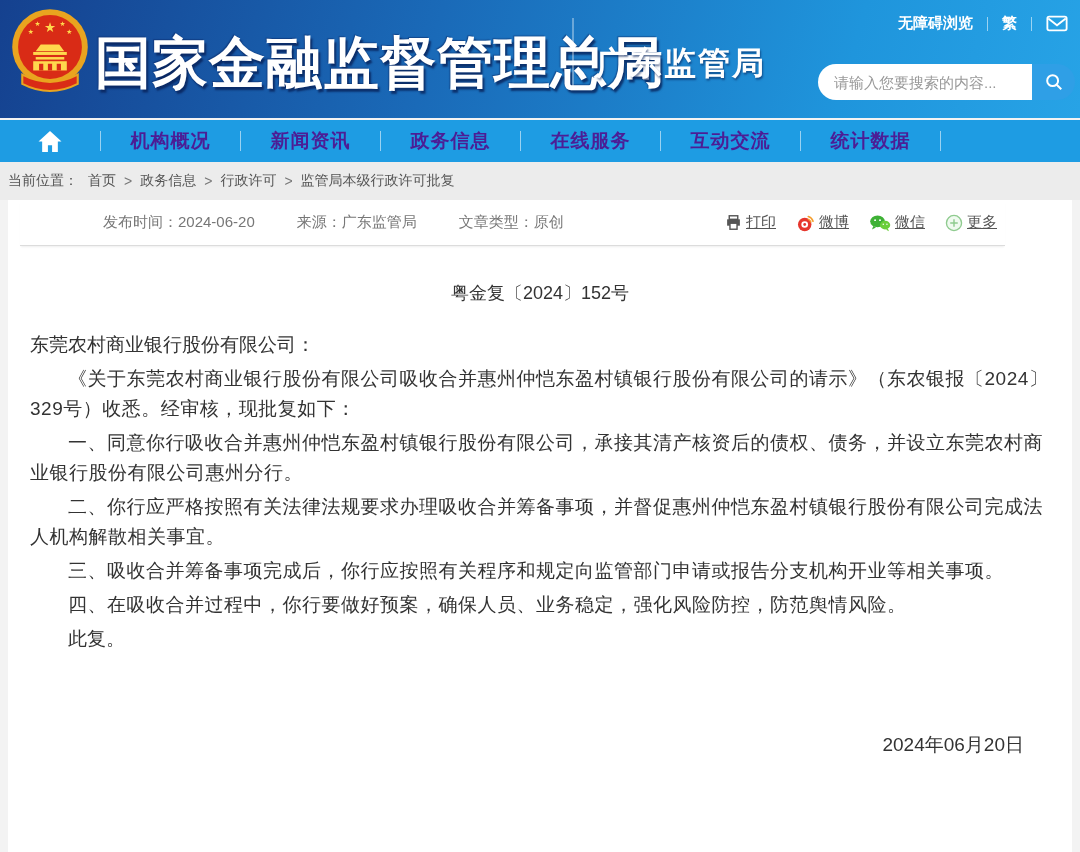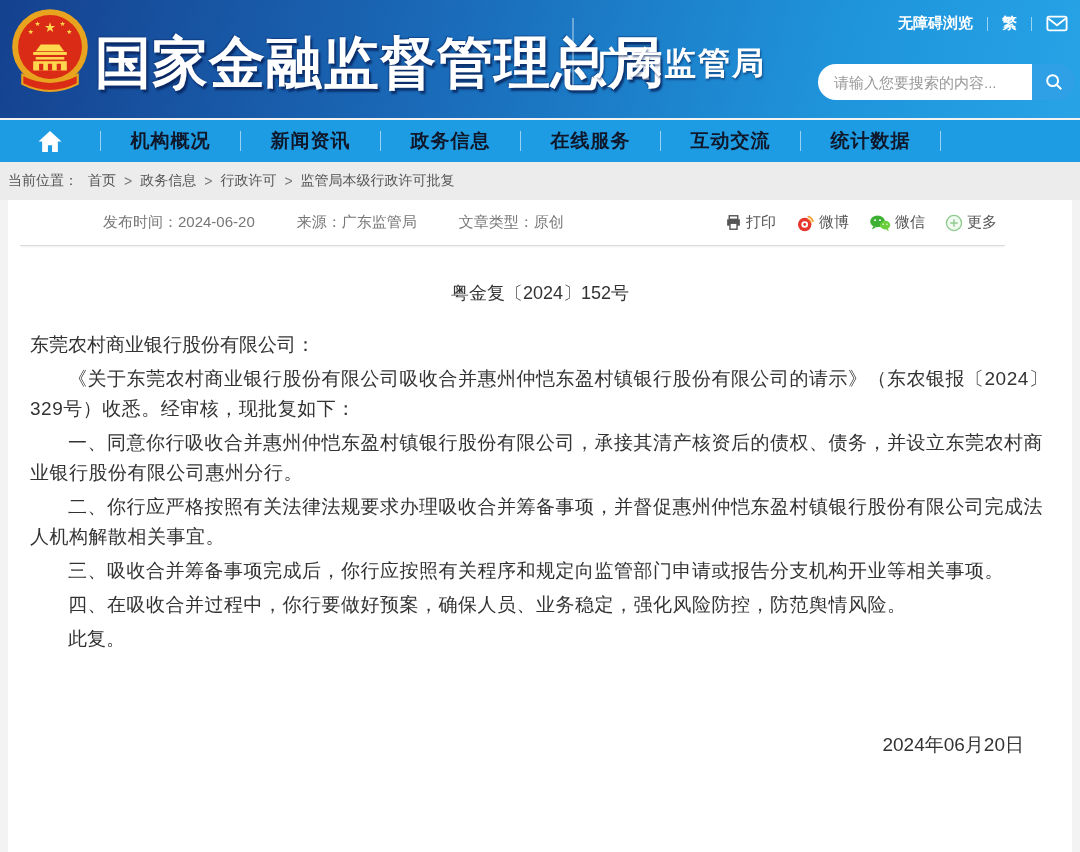--- a/index.html
+++ b/index.html
@@ -27,41 +27,41 @@
     border-radius:18px 0 0 18px; padding:0 16px; font-size:15px; color:#333;
     font-family:"Liberation Sans","DejaVu Sans",sans-serif; }
   .search-input::placeholder { color:#999; }
   .search-btn { width:43px; height:36px; border:none; background:#2f9fe6;
     border-radius:0 18px 18px 0; display:flex; align-items:center; justify-content:center;
     cursor:pointer; }
 
   
   .navbar { height:42px; margin-top:2px; background:#1e9ce3; display:flex; align-items:center; }
   .nav-home { width:100px; display:flex; justify-content:center; cursor:pointer; }
-  .nav-item { width:139px; text-align:center; color:#0f172a; font-size:19px; font-weight:bold;
+  .nav-item { width:139px; text-align:center; color:#4c1d95; font-size:19px; font-weight:bold;
     letter-spacing:1px; cursor:pointer; }
   .nav-div { width:1px; height:20px; background:rgba(255,255,255,.55); }
 
   
   .breadcrumb { height:38px; background:#ececec; display:flex; align-items:center;
     padding-left:8px; font-size:14px; color:#555; }
   .breadcrumb .bc-label { margin-right:10px; }
   .bc-link { color:#555; cursor:pointer;text-align:right; }
   .bc-sep { margin:0 8px; color:#777; }
 
   
   .content { background:#fff; margin:0 8px; height:652px; position:relative; }
 
   .meta-row { display:flex; align-items:center; height:46px;
     margin:0 67px 0 12px; padding-left:83px; padding-right:8px;
     border-bottom:1px solid #dcdcdc; box-shadow:0 2px 2px -1px rgba(0,0,0,.07);
     color:#777; font-size:15px; }
   .meta-item { margin-right:42px; white-space:nowrap; }
   .meta-actions { margin-left:auto; display:flex; align-items:center; gap:20px; }
-  .action { display:flex; align-items:center; gap:4px; color:#555; font-size:15px; cursor:pointer; }
+  .action { display:flex; align-items:center; gap:4px; color:#555; font-size:15px; cursor:pointer;text-decoration:underline; }
 
   .article { padding:0 22px; }
   .article-title { margin:32px 12px 0; font-size:23px; font-weight:bold; color:#2b2b2b;
     text-align:center; line-height:37px; }
   .doc-number { text-align:center; margin-top:35px; font-size:18px; color:#333; }
   .salutation { margin-top:25px; font-size:19px; color:#333; line-height:30px; }
   .para { font-size:19px; color:#333; line-height:30px; text-indent:2em; margin-top:4px;
     letter-spacing:0.5px; }
   .closing { font-size:19px; color:#333; line-height:30px; text-indent:2em; margin-top:4px; }
   .date-line { text-align:right; margin:78px 26px 0 0; font-size:19px; color:#333; }

